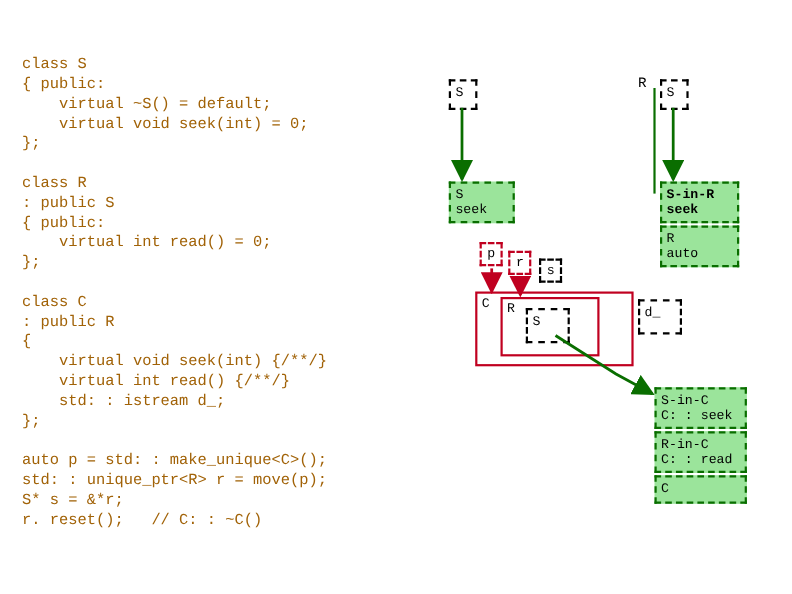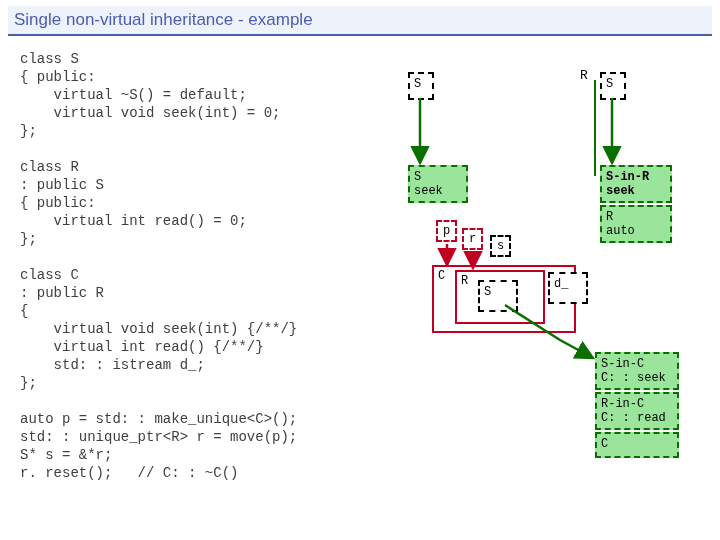--- a/index.html
+++ b/index.html
@@ -4,38 +4,37 @@
 <style>
   html,body{margin:0;padding:0;background:#fff;font-family:"Courier New",monospace;}
   #stage{position:relative;width:720px;height:540px;}
 
   .title-bar{position:absolute;left:8px;top:6px;right:8px;height:28px;
     background:#eef2fa;border-bottom:2px solid #4a5db0;padding-left:6px;
     font-family:Verdana,Arial,sans-serif;font-size:17px;color:#4a5db0;
     line-height:28px;}
 
   .code{position:absolute;left:20px;top:50px;width:360px;
-    font-size:14px;line-height:18px;white-space:pre;color:#404040;}
+    font-size:14px;line-height:18px;white-space:pre;color:#a16207;}
 
   .box{position:absolute;font-size:12px;line-height:14px;padding:3px 4px;
     color:#000;background:#fff;}
   .dash{border:2px dashed #000;}
   .dashG{border:2px dashed #0a6e00;}
   .solidR{border:2px solid #c00020;}
   .fillG{background:#9be49b;}
 
   .cell{display:inline-block;border:2px dashed #000;font-size:12px;padding:2px 5px;margin:0;}
 
   svg.arrows{position:absolute;left:0;top:0;width:720px;height:540px;pointer-events:none;}
 </style>
 </head>
 <body>
 <div id="stage">
 
-<div class="title-bar">Single non-virtual inheritance - example</div>
 
 <div class="code">class S
 { public:
     virtual ~S() = default;
     virtual void seek(int) = 0;
 };
 
 class R
 : public S
 { public:
@@ -87,21 +86,21 @@
 
 <div class="box solidR" style="left:432px;top:265px;width:132px;height:58px;">
   <span style="position:absolute;left:4px;top:2px;">C</span>
 </div>
 <div class="box solidR" style="left:455px;top:270px;width:78px;height:44px;">
   <span style="position:absolute;left:4px;top:2px;">R</span>
 </div>
 <div class="box dash" style="left:478px;top:280px;width:28px;height:22px;">
   <span>S</span>
 </div>
-<div class="box dash" style="left:548px;top:272px;width:28px;height:22px;">
+<div class="box dash" style="left:580px;top:272px;width:28px;height:22px;">
   <span>d_</span>
 </div>
 
 <div class="box dashG fillG" style="left:595px;top:352px;width:72px;">
   <div>S-in-C</div>
   <div>C: : seek</div>
 </div>
 <div class="box dashG fillG" style="left:595px;top:392px;width:72px;">
   <div>R-in-C</div>
   <div>C: : read</div>

